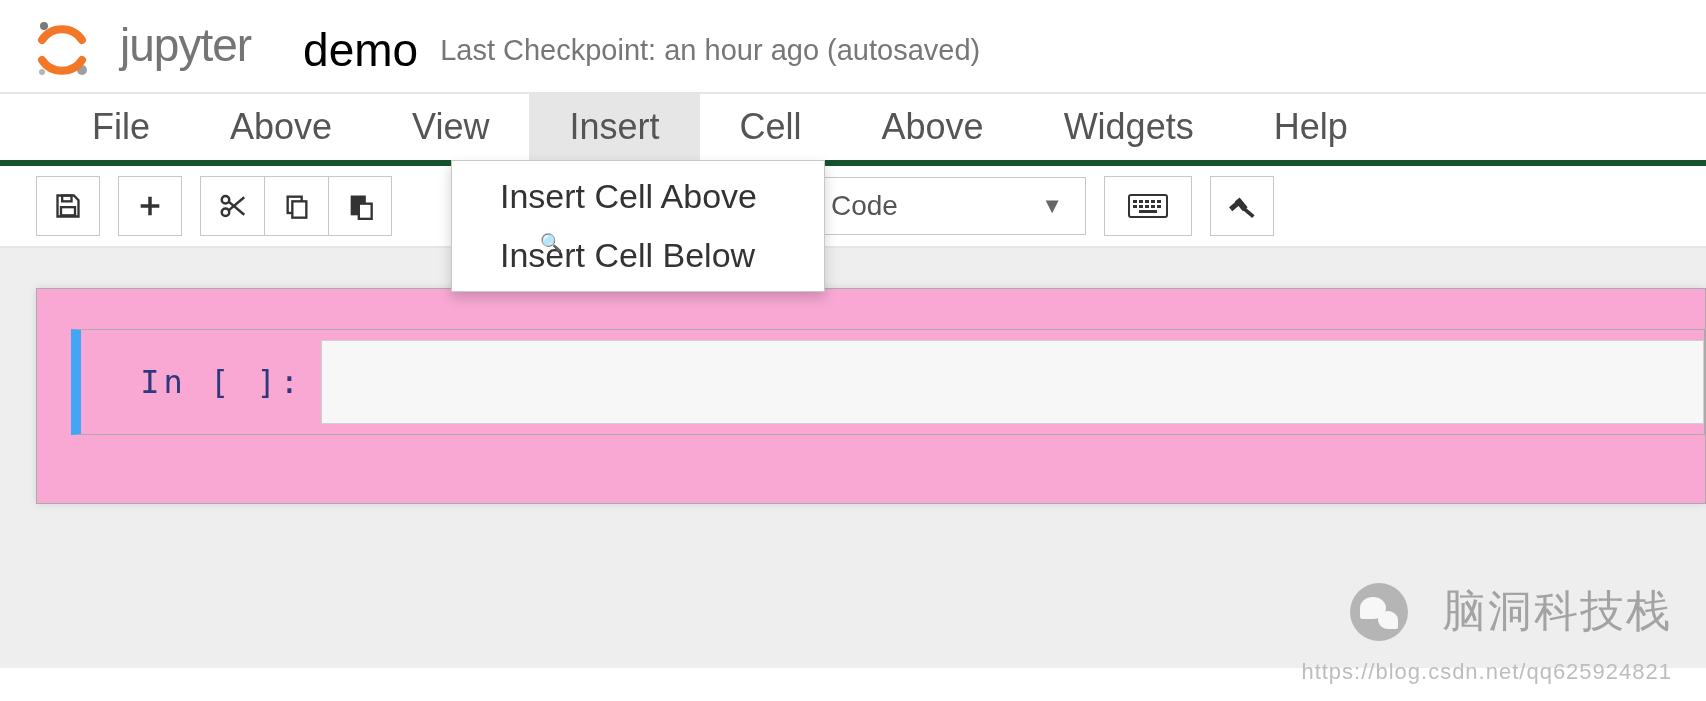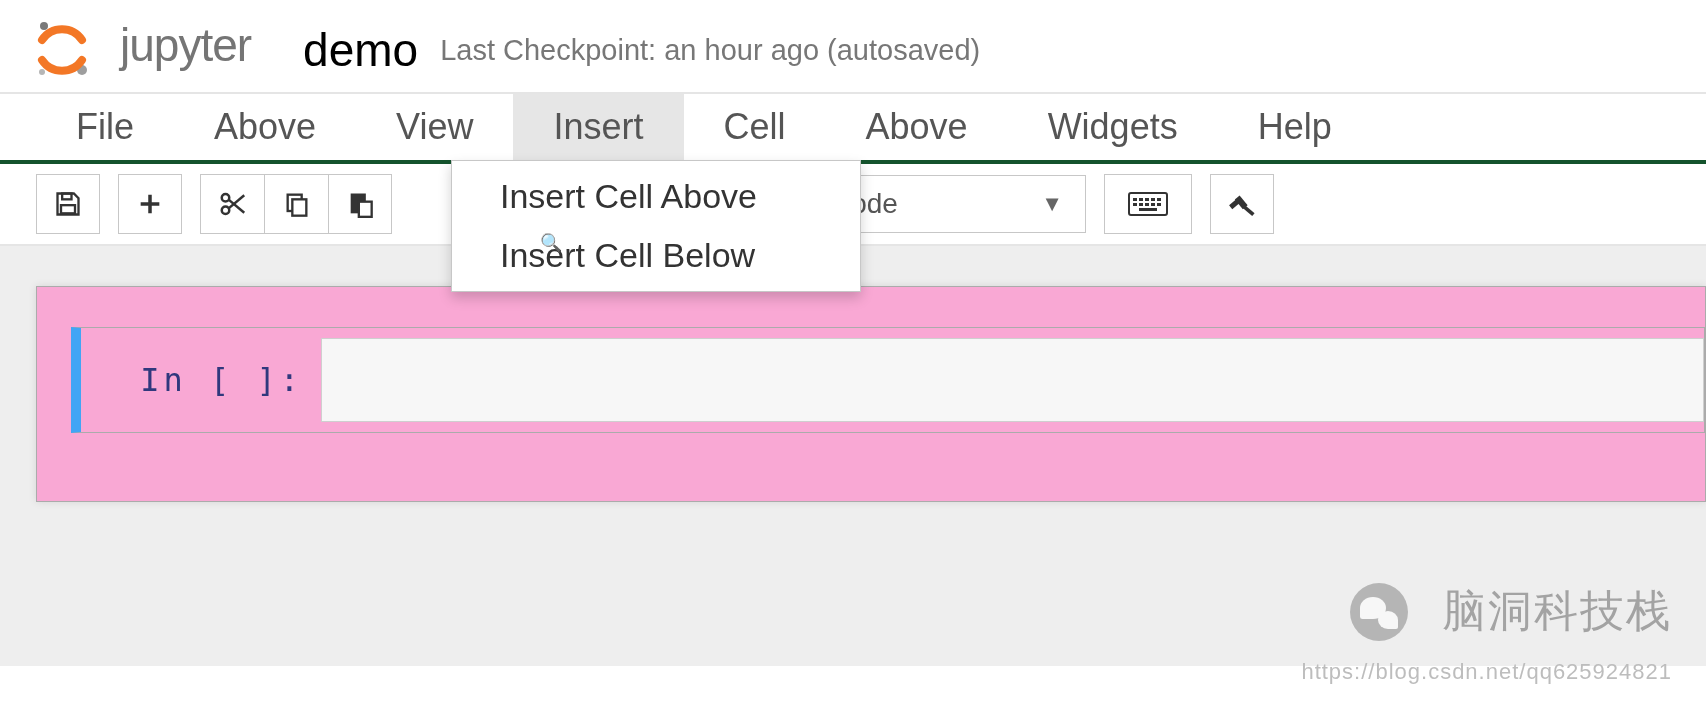--- a/index.html
+++ b/index.html
@@ -41,41 +41,41 @@
     font-size: 29px;
     color: #777;
     margin-left: 22px;
     font-weight: 400;
   }
 
   
   .menubar-row {
     display: flex;
     align-items: stretch;
-    border-bottom: 4px solid #14532d;
-    padding: 0 36px;
+    border-bottom: 6px solid #14532d;
+    padding: 0 52px;
     position: relative;
   }
   .menu-item {
     font-size: 36px;
     color: #555;
     padding: 12px 40px;
     cursor: default;
     user-select: none;
   }
   .menu-item.active {
     background: #e6e6e6;
   }
 
   
   .dropdown {
     position: absolute;
     top: 100%;
     left: 451px;
-    width: 410px;
+    width: 374px;
     background: #fff;
     border: 1px solid #c7c7c7;
     box-shadow: 0 6px 12px rgba(0,0,0,.18);
     z-index: 50;
     padding: 6px 0;
   }
   .dropdown-item {
     font-size: 34px;
     color: #333;
     padding: 10px 48px;

